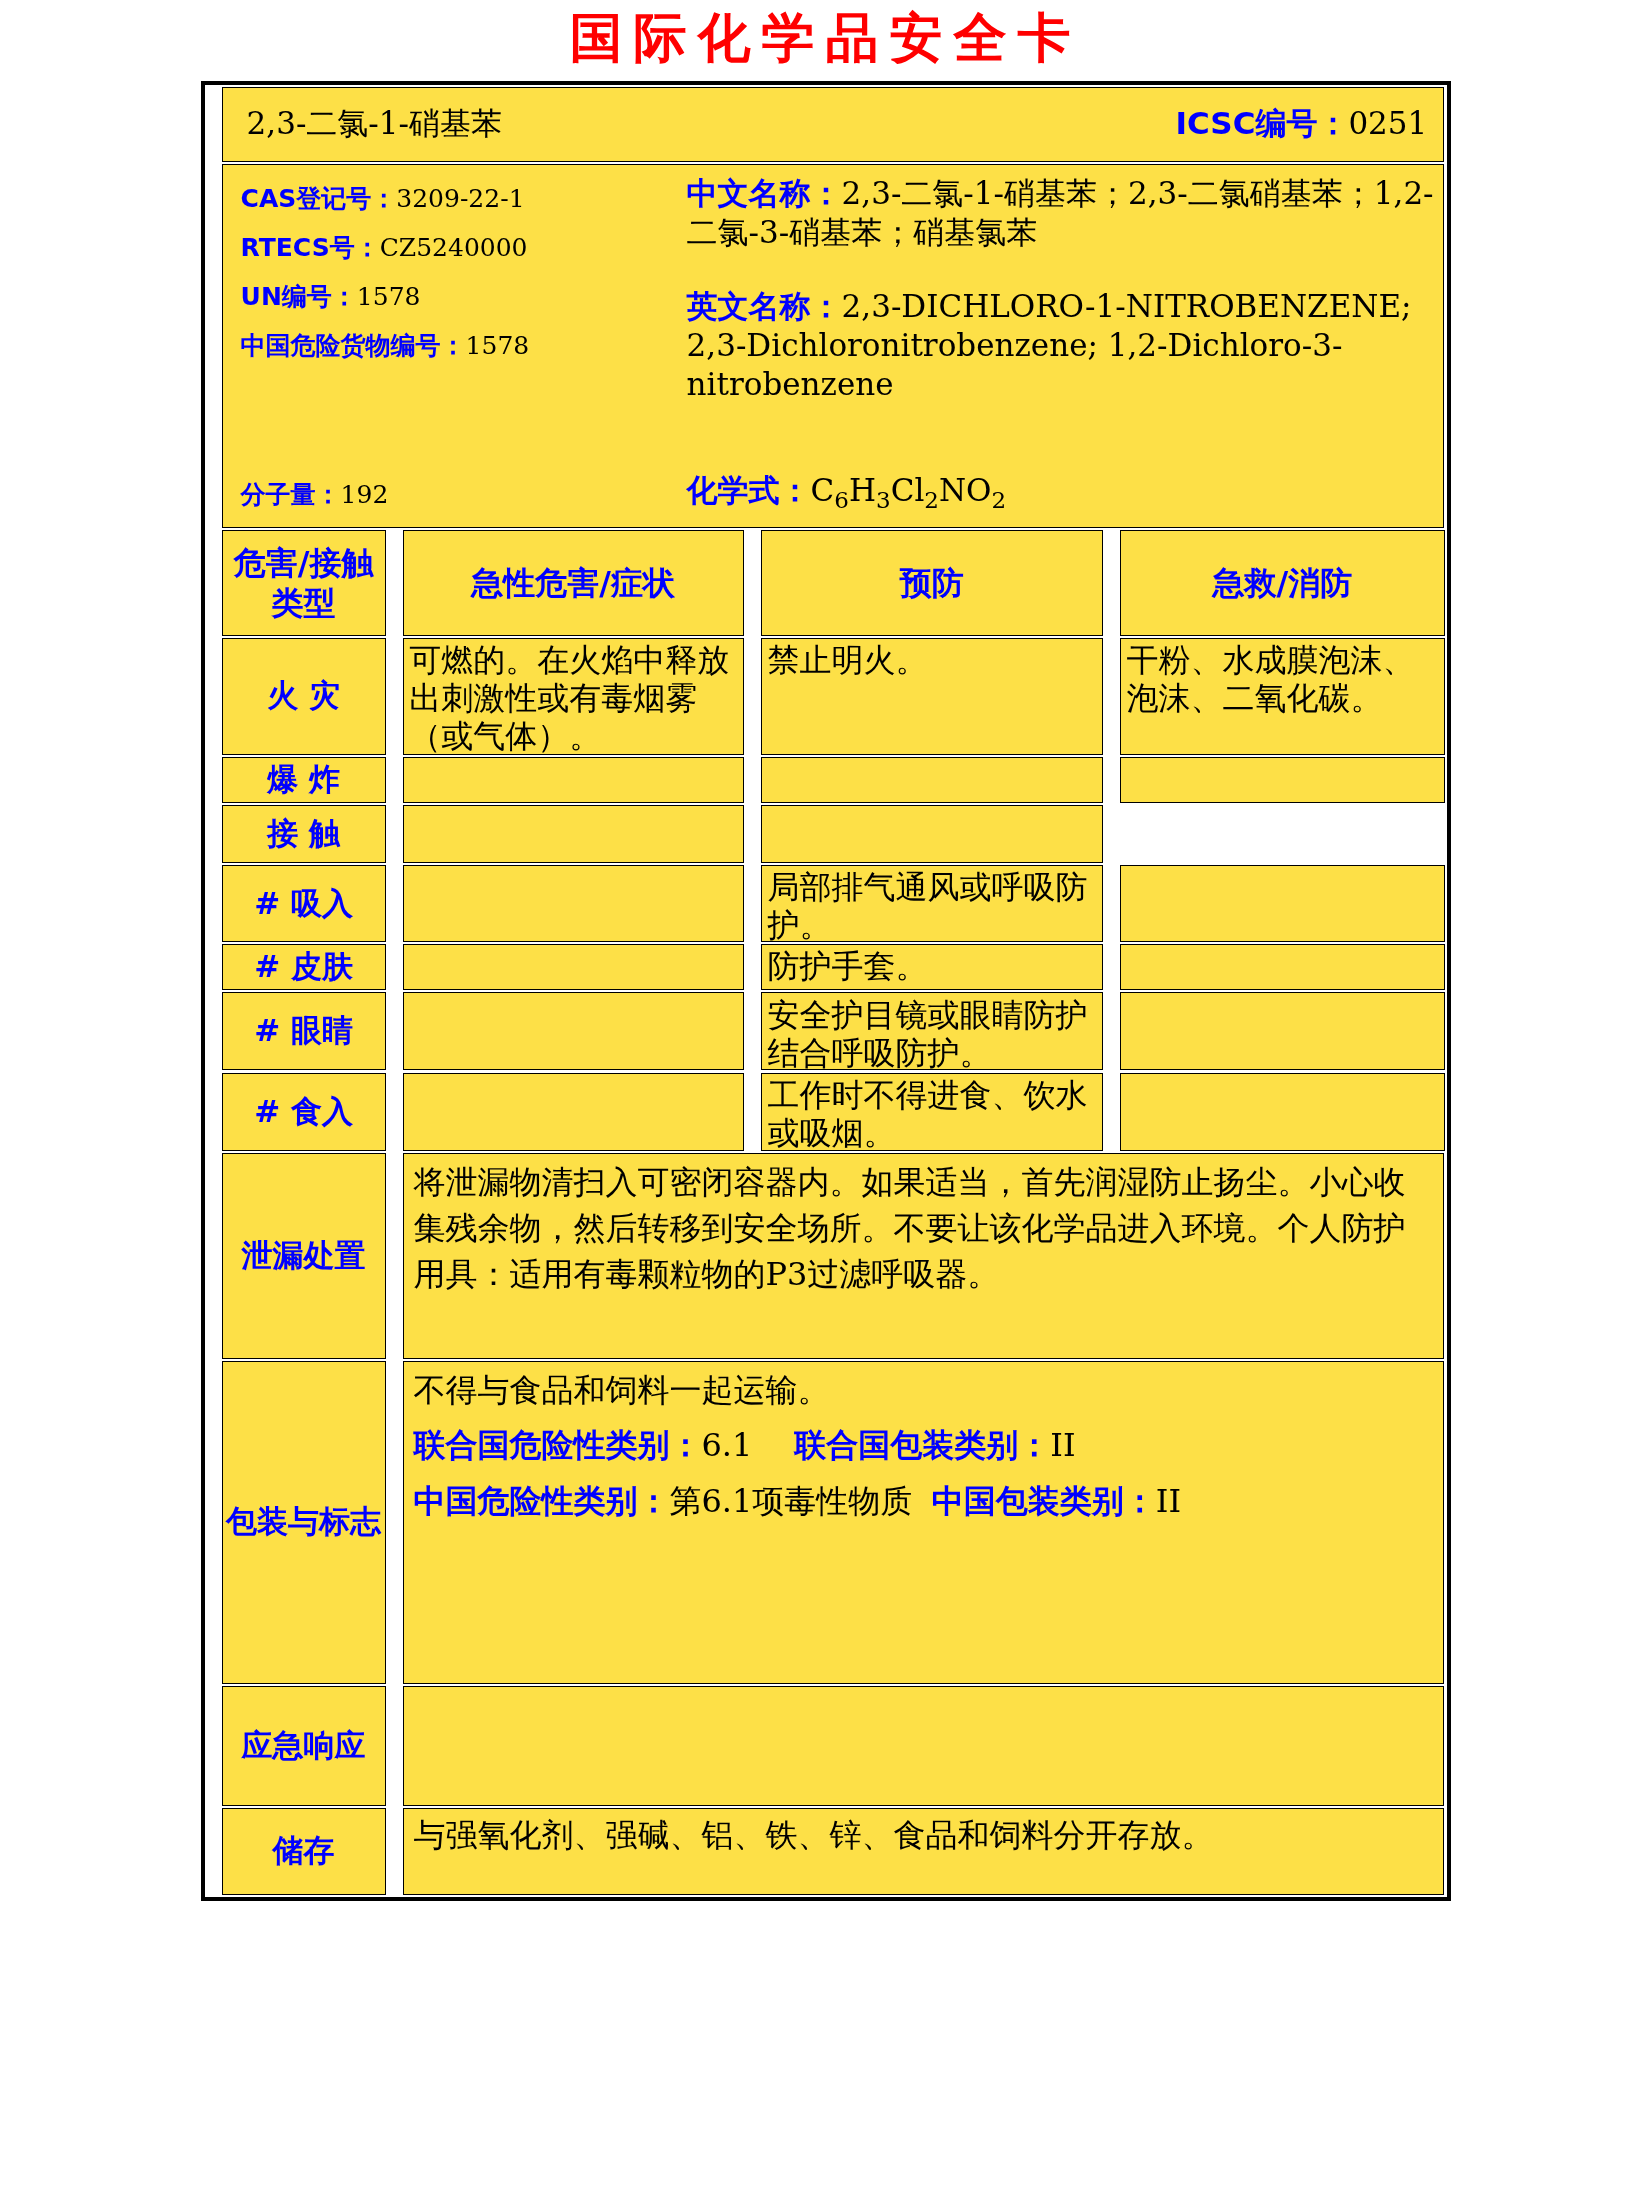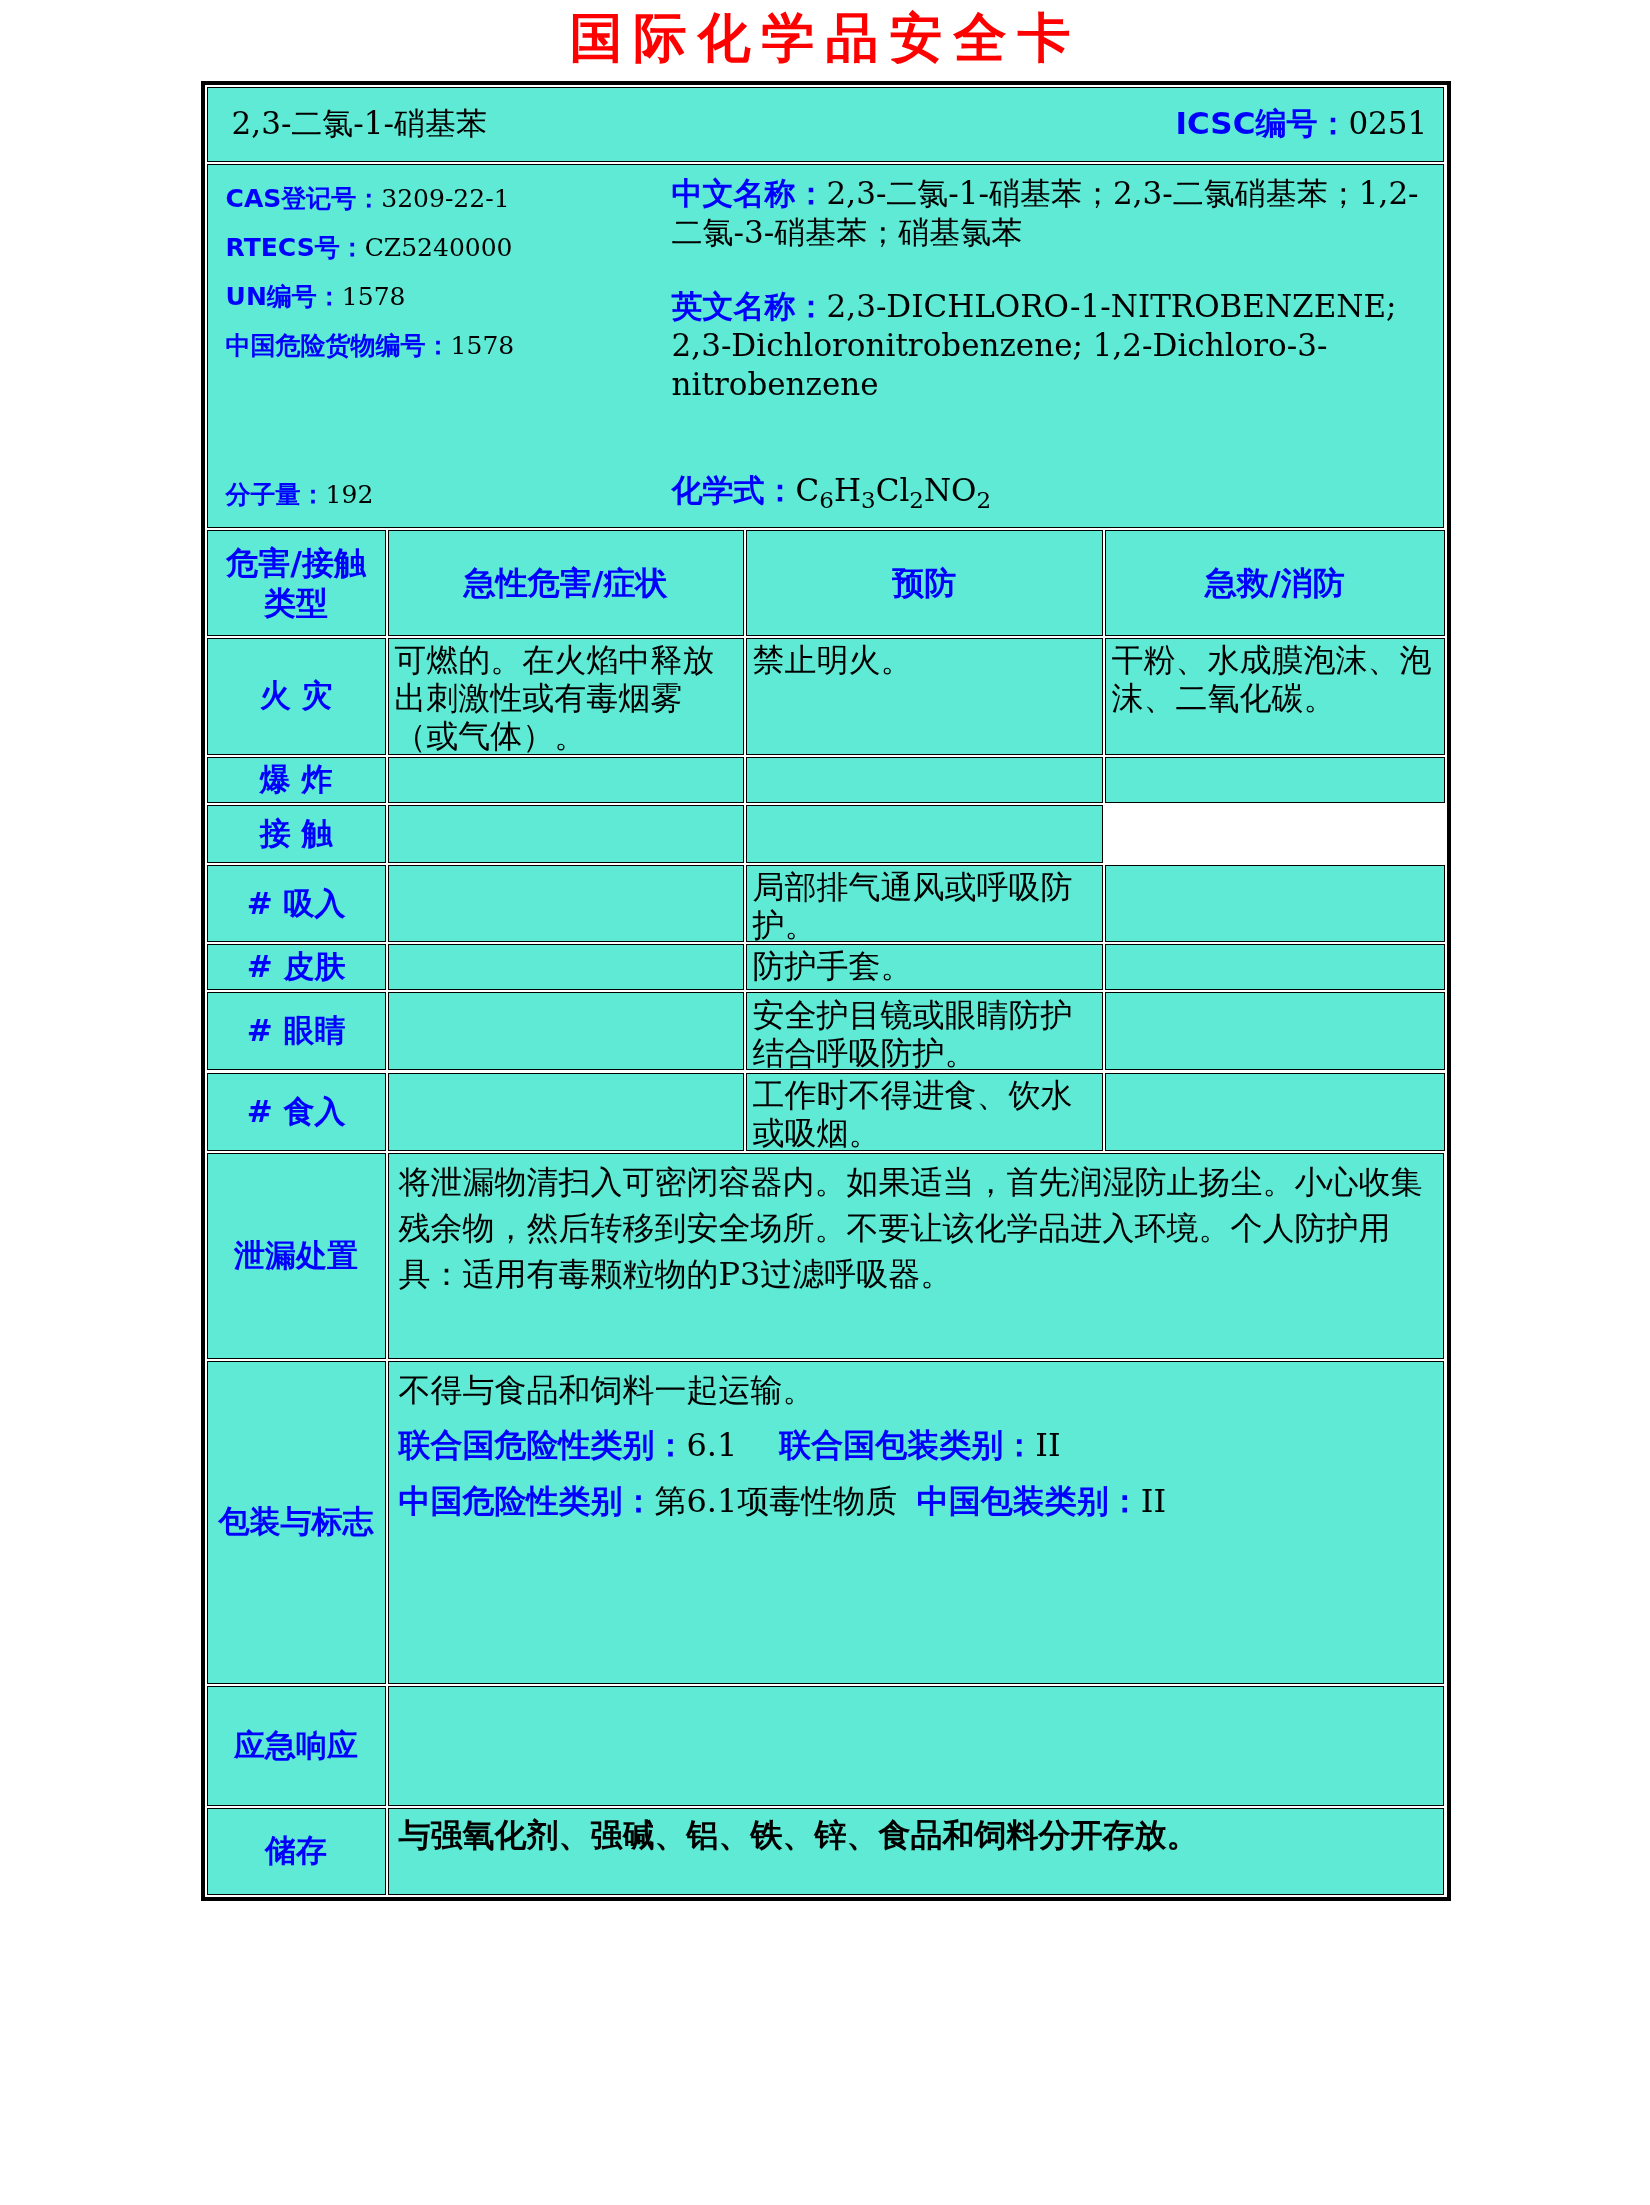--- a/index.html
+++ b/index.html
@@ -48,22 +48,23 @@
   .r-skin     { height: 46px; }
   .r-eyes     { height: 78px; }
   .r-ingest   { height: 78px; }
   .r-spill    { height: 206px; }
   .r-pack     { height: 323px; }
   .r-emerg    { height: 120px; }
   .r-store    { height: 87px; }
 
   .cell {
     border: 1.4px solid #000000;
-    background: #5eead4;
+    background: #fde047;
     overflow: hidden;
+    margin-left: 15px;
   }
   .lbl {
     color: #0000ff;
     font-family: "DejaVu Sans", sans-serif;
     font-weight: bold;
   }
   .val { color: #000000; font-family: "DejaVu Serif", serif; }
 
   
   .title-cell {
@@ -132,21 +133,21 @@
     padding: 5.6px 9.7px;
     font-size: 32px;
     line-height: 46px;
     color: #000000;
   }
   .pack-content { padding: 7px 9.7px; font-size: 32px; }
   .pack-line { line-height: 40px; margin-top: 15.3px; white-space: nowrap; }
   .pack-line:first-child { margin-top: 1.4px; }
   .gap-wide { display: inline-block; width: 42px; }
   .gap-mid  { display: inline-block; width: 19.5px; }
-  .store-content { padding: 5.6px 9.7px; font-size: 32px; line-height: 40px; font-weight: bold; }
+  .store-content { padding: 5.6px 9.7px; font-size: 32px; line-height: 40px; }
 </style>
 </head>
 <body>
 
 <div class="page">
 
   <div class="main-title">国际化学品安全卡</div>
 
   <div class="card">
 

